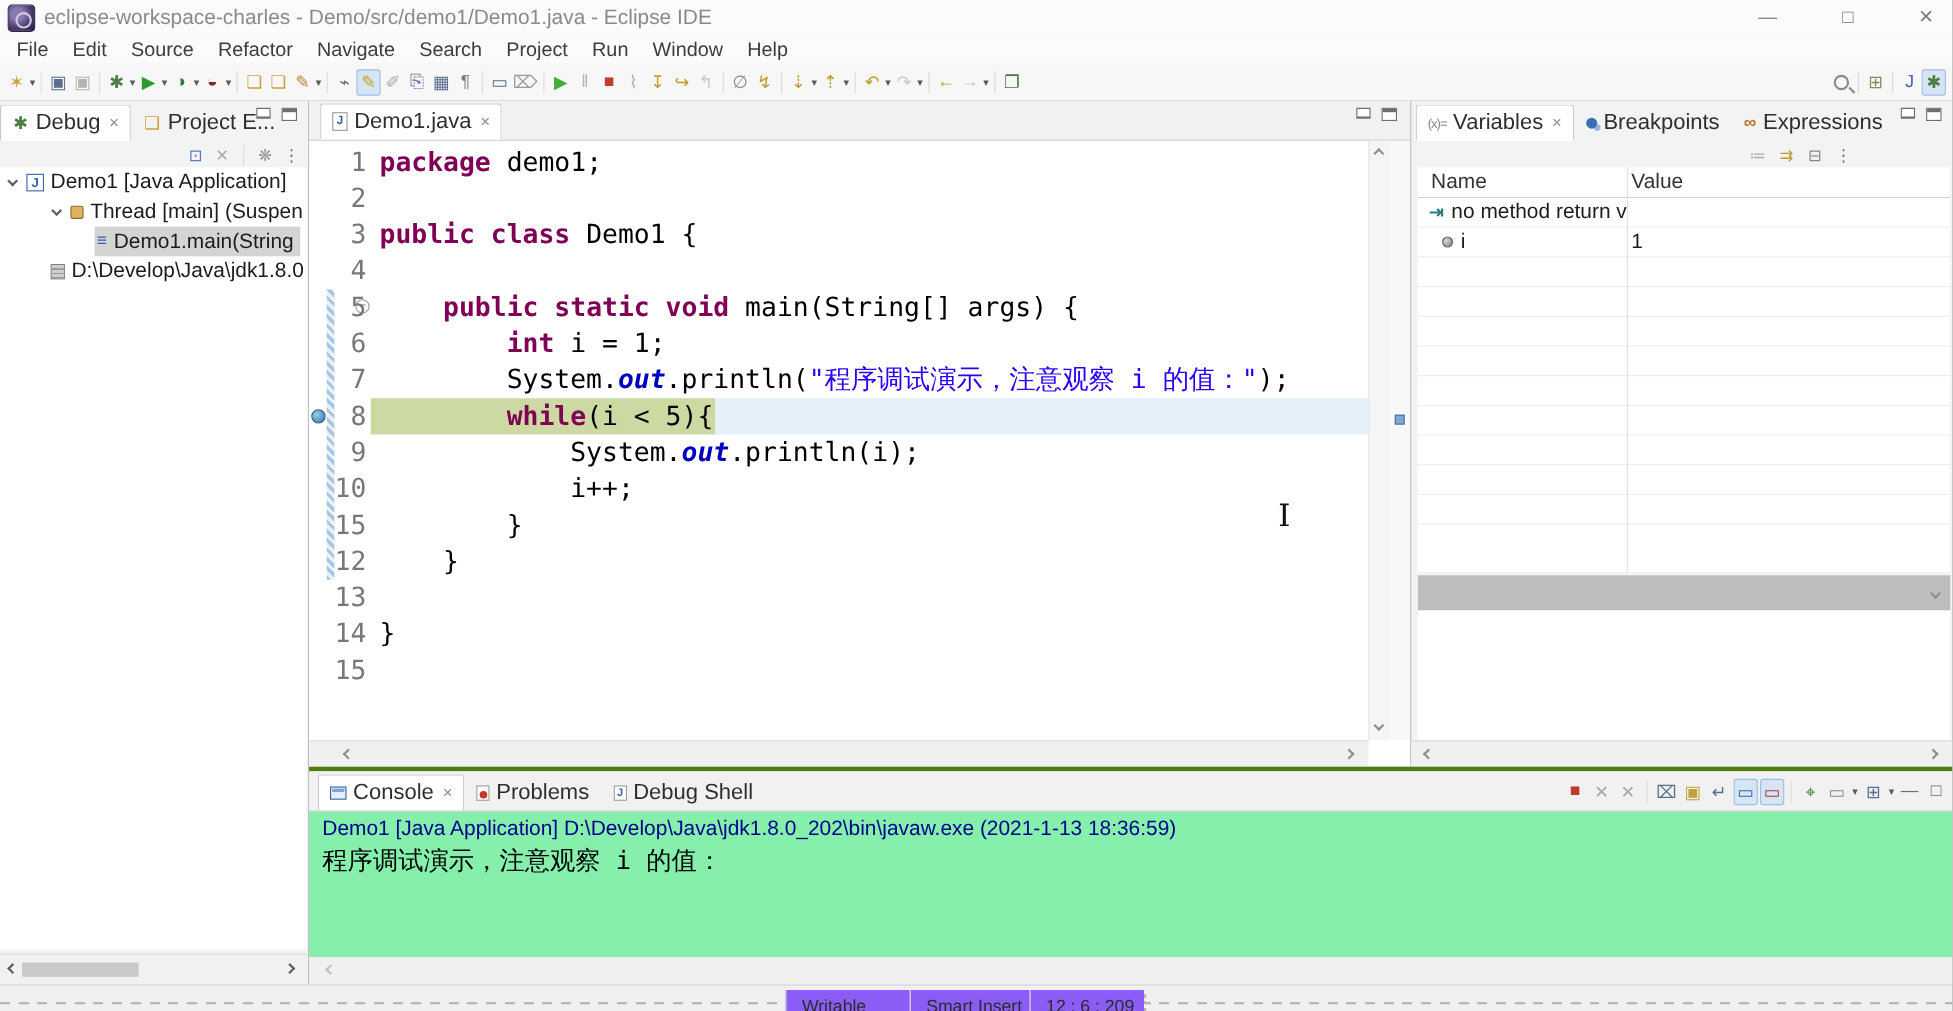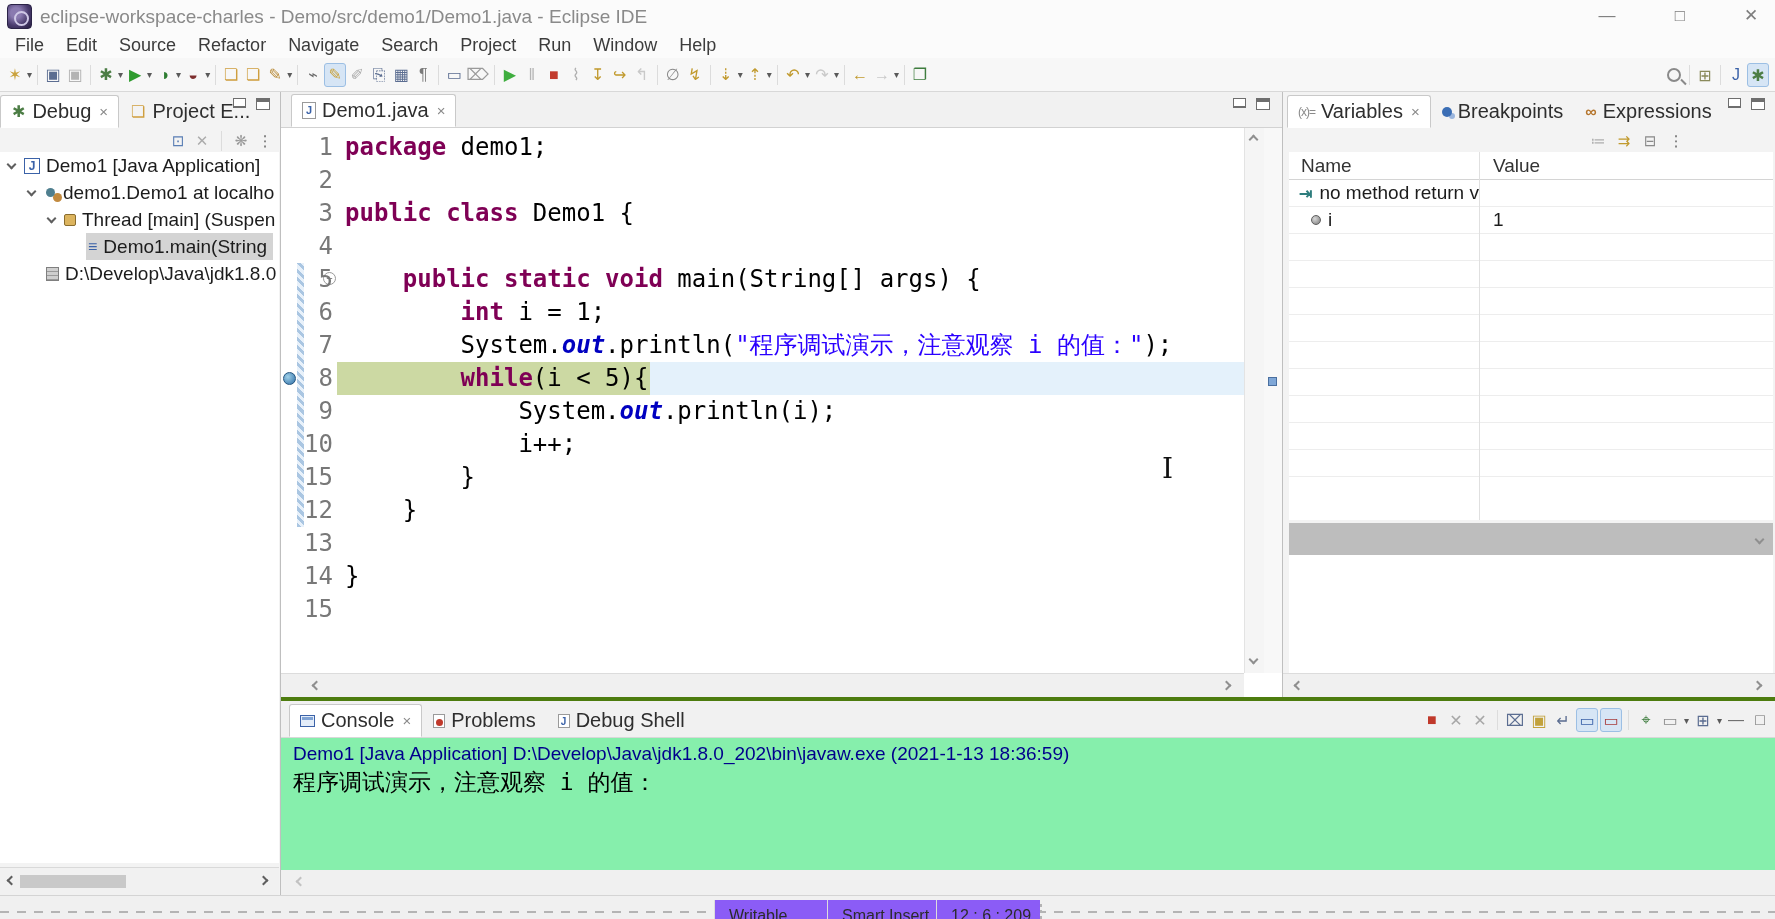--- a/index.html
+++ b/index.html
@@ -115,21 +115,21 @@
   .xeq { font-size:12px; color:#8a8a8a; letter-spacing:-1px; }
   .bp-dot { width:10px; height:10px; border-radius:50%; background:#3b6eb5;
             box-shadow:5px 4px 0 -2px #9ab5dd; }
   .expr-ic { color:#b5762e; font-size:16px; font-weight:bold; }
   #right-toolbar { position:absolute; top:38px; right:90px; height:22px; display:flex; gap:8px; align-items:center; }
   #vars-table { position:absolute; left:6px; top:60px; right:2px; height:368px; background:#ffffff; }
   #vars-colsep { position:absolute; left:190px; top:0; bottom:0; width:1px; background:#e0e0e0; }
   .vrow { height:27px; display:flex; align-items:center; border-bottom:1px solid #ededed; font-size:19px; }
   .vrow.header { height:28px; border-bottom:1px solid #d4d4d4; color:#333; }
   .vcell-name { width:190px; padding-left:8px; display:flex; align-items:center; gap:7px; overflow:hidden; white-space:nowrap; flex:none; }
-  .vcell-val { padding-left:14px; white-space:nowrap; overflow:hidden; }
+  .vcell-val { padding-left:4px; white-space:nowrap; overflow:hidden; }
   .vardot { width:10px; height:10px; border-radius:50%; flex:none; margin-left:14px;
             background:radial-gradient(circle at 35% 35%, #d8d8d8, #7a7a7a); border:1px solid #5f5f5f; }
   .retic { color:#2e7d7d; font-weight:bold; font-size:16px; margin-left:2px; }
   #expr-bar { position:absolute; left:6px; right:2px; top:431px; height:32px; background:#bdbdbd;
               display:flex; align-items:center; font-size:19px; color:#404040; padding-left:10px; }
   #expr-bar .chev { position:absolute; right:10px; border-color:#8f8f8f; }
   #detail-pane { position:absolute; left:6px; right:2px; top:463px; bottom:24px; background:#ffffff; }
   #rp-hscroll { position:absolute; left:0; right:0; bottom:0; height:24px; background:#f0f0f0;
                 border-top:1px solid #dcdcdc; }
 
@@ -284,27 +284,20 @@
         <span class="tsep"></span>
         <span class="micon" style="color: rgb(154, 154, 154);">❋</span>
         <span class="micon" style="color: rgb(106, 106, 106);">⋮</span>
       </div>
     <div id="debug-tree">
         <div class="tree-row" style="padding-left: 8px;">
           <span class="chev down" style="margin: 0px 9px 3px 0px;"></span>
           <span style="display: flex; align-items: center;">
             <span class="tree-ic ic-japp">J</span>
             <span>Demo1 [Java Application]</span>
-          </span>
-        </div>
-        <div class="tree-row" style="padding-left: 28px;">
-          <span class="chev down" style="margin: 0px 9px 3px 0px;"></span>
-          <span style="display: flex; align-items: center;">
-            <span class="tree-ic ic-target"></span>
-            <span>demo1.Demo1 at localho</span>
           </span>
         </div>
         <div class="tree-row" style="padding-left: 48px;">
           <span class="chev down" style="margin: 0px 9px 3px 0px;"></span>
           <span style="display: flex; align-items: center;">
             <span class="tree-ic ic-thread"></span>
             <span>Thread [main] (Suspen</span>
           </span>
         </div>
         <div class="tree-row" style="padding-left: 68px;">

